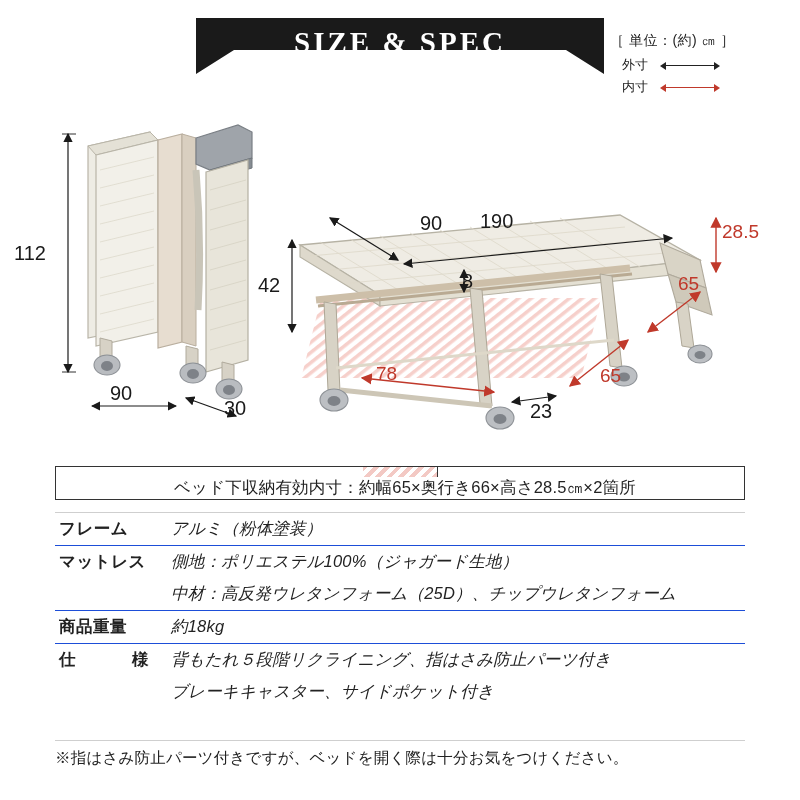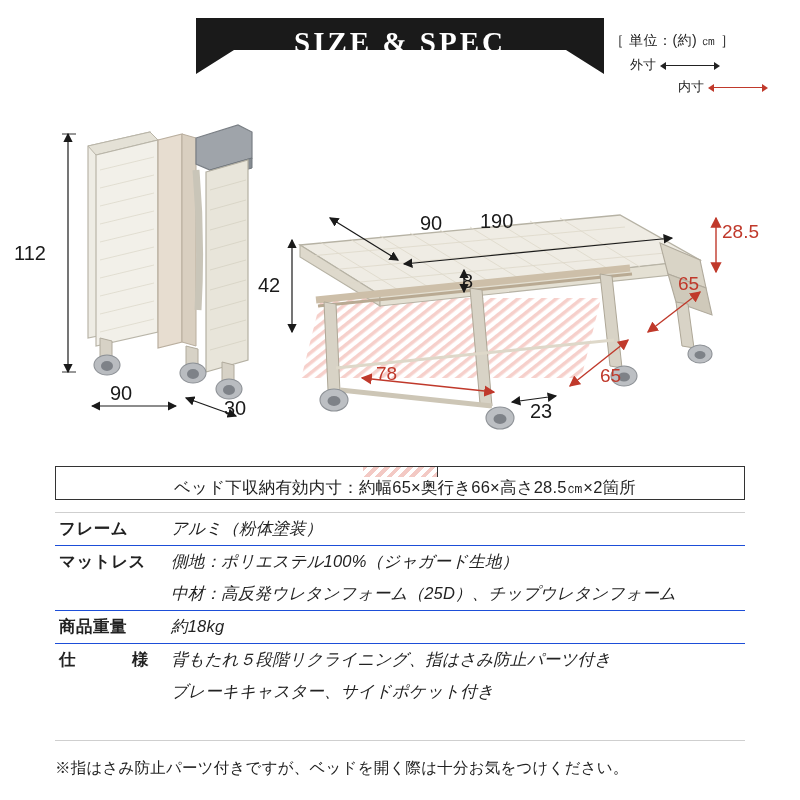--- a/index.html
+++ b/index.html
@@ -7,39 +7,39 @@
     width:800px;height:800px;
     background:#ffffff;
     font-family:"Liberation Sans", sans-serif;
     color:#222;
     position:relative;
     overflow:hidden;
   }
 
   
   #banner-wrap{
-    position:absolute;left:0;top:18px;width:800px;height:60px;text-align:right;
+    position:absolute;left:0;top:18px;width:800px;height:60px;
   }
   #banner{
     position:absolute;left:196px;top:0;width:408px;height:56px;
     background:#1a1a1a;
     clip-path:polygon(0 0, 408px 0, 408px 56px, 370px 32px, 38px 32px, 0 56px);
     display:flex;align-items:flex-start;justify-content:center;
   }
   #banner-title{
     color:#fff;font-size:29px;letter-spacing:3px;font-weight:bold;
     margin-top:8px;font-family:"Liberation Serif", serif;
   }
   #unit-note{
     position:absolute;left:610px;top:14px;font-size:14px;color:#222;
     letter-spacing:0.5px;white-space:nowrap;
   }
   .legend-row{position:absolute;font-size:13px;color:#222;white-space:nowrap;}
   #legend-outer{left:622px;top:38px;}
-  #legend-inner{left:622px;top:60px;color:#222;margin-left:48px;}
+  #legend-inner{left:622px;top:60px;color:#222;}
   .legend-label{display:inline-block;width:34px;}
   .arrow-line{display:inline-block;vertical-align:middle;position:relative;width:60px;height:10px;}
   .arrow-line .bar{position:absolute;left:4px;right:4px;top:4px;height:1.4px;}
   .arrow-line .lhead,.arrow-line .rhead{
     position:absolute;top:1px;width:0;height:0;border-top:4px solid transparent;border-bottom:4px solid transparent;
   }
   .arrow-line .lhead{left:0;border-right:6px solid currentColor;}
   .arrow-line .rhead{right:0;border-left:6px solid currentColor;}
   .blk{color:#222;}
   .blk .bar{background:#222;}
@@ -75,21 +75,21 @@
   .srow.first{border-top:1px solid #cfcfcf;}
   .srow.nbt{border-top:none;}
   .slabel{
     width:112px;flex:0 0 112px;font-weight:bold;letter-spacing:0.5px;
     padding:5px 0 5px 4px;box-sizing:border-box;
   }
   .slabel.spread{display:flex;justify-content:space-between;padding-right:18px;}
   .sval{flex:1;padding:5px 0 5px 4px;letter-spacing:0.2px;white-space:nowrap;font-style:italic;}
   #footnote{
     position:absolute;left:55px;width:690px;top:740px;font-size:15.5px;
-    padding-top:17px;border-top:1px solid #cfcfcf;letter-spacing:0.2px;white-space:nowrap;
+    padding-top:7px;border-top:1px solid #cfcfcf;letter-spacing:0.2px;white-space:nowrap;
   }
 </style>
 </head>
 <body>
 
 <div id="banner-wrap">
   <div id="banner">
     <span id="banner-title">SIZE &amp; SPEC</span>
   </div>
   <div id="unit-note">［ 単位：(約) ㎝ ］</div>

